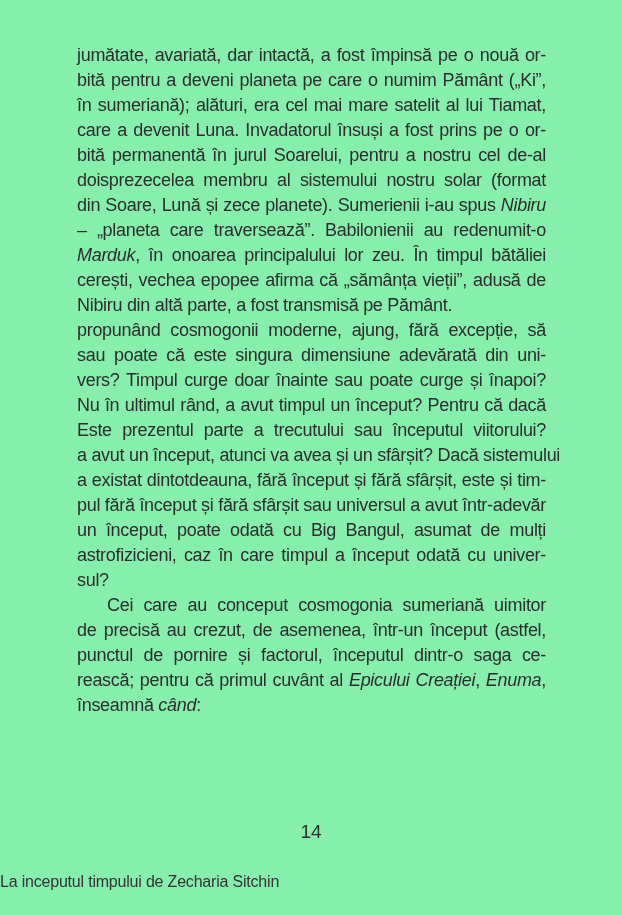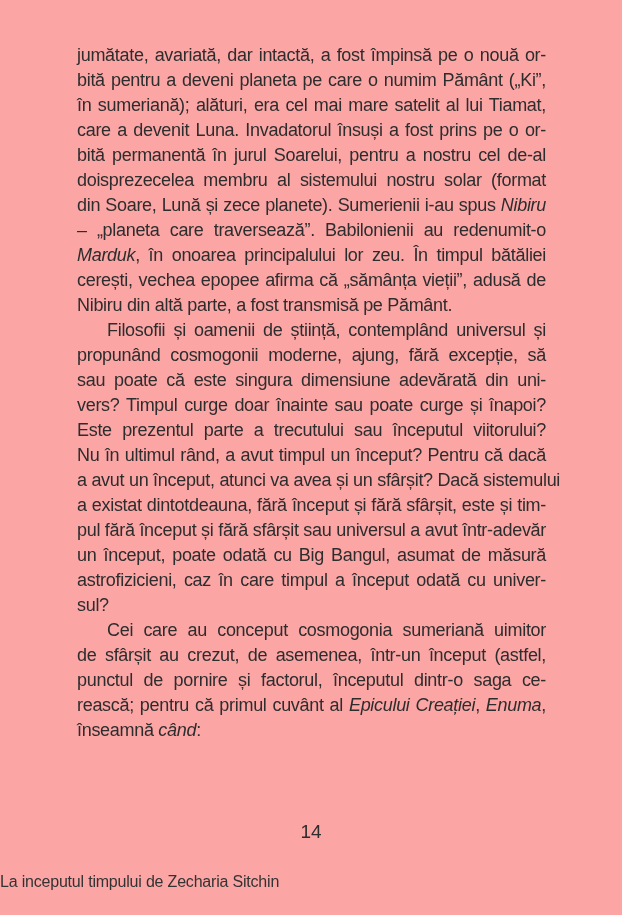--- a/index.html
+++ b/index.html
@@ -1,21 +1,21 @@
 <!DOCTYPE html>
 <html><head>
 <meta charset="utf-8">
 <style>
   * { margin: 0; padding: 0; box-sizing: border-box; }
   html, body { background: #ffffff; }
   .page {
     position: relative;
     width: 622px;
     height: 915px;
-    background: #fca5a5;
+    background: #86efac;
     overflow: hidden;
     font-family: "Liberation Sans", sans-serif;
   }
   .body-text {
     position: absolute;
     left: 77px;
     top: 43px;
     width: 469px;
     font-size: 18px;
     line-height: 25px;
@@ -62,33 +62,32 @@
       <div class="line"><span>bită pentru a deveni planeta pe care o numim Pământ („Ki”,</span></div>
       <div class="line"><span>în sumeriană); alături, era cel mai mare satelit al lui Tiamat,</span></div>
       <div class="line"><span>care a devenit Luna. Invadatorul însuși a fost prins pe o or-</span></div>
       <div class="line"><span>bită permanentă în jurul Soarelui, pentru a nostru cel de-al</span></div>
       <div class="line"><span>doisprezecelea membru al sistemului nostru solar (format</span></div>
       <div class="line"><span>din Soare, Lună și zece planete). Sumerienii i-au spus </span><span class="it">Nibiru</span></div>
       <div class="line"><span>– „planeta care traversează”. Babilonienii au redenumit-o</span></div>
       <div class="line"><span class="it">Marduk</span><span>, în onoarea principalului lor zeu. În timpul bătăliei</span></div>
       <div class="line"><span>cerești, vechea epopee afirma că „sămânța vieții”, adusă de</span></div>
       <div class="line last"><span>Nibiru din altă parte, a fost transmisă pe Pământ.</span></div>
-      <div class="line indent"><span>Filosofii și oamenii de știință, contemplând universul și</span></div>
       <div class="line"><span>propunând cosmogonii moderne, ajung, fără excepție, să</span></div>
       <div class="line"><span>sau poate că este singura dimensiune adevărată din uni-</span></div>
       <div class="line"><span>vers? Timpul curge doar înainte sau poate curge și înapoi?</span></div>
+      <div class="line"><span>Nu în ultimul rând, a avut timpul un început? Pentru că dacă</span></div>
       <div class="line"><span>Este prezentul parte a trecutului sau începutul viitorului?</span></div>
-      <div class="line"><span>Nu în ultimul rând, a avut timpul un început? Pentru că dacă</span></div>
       <div class="line"><span>a avut un început, atunci va avea și un sfârșit? Dacă sistemului</span></div>
       <div class="line"><span>a existat dintotdeauna, fără început și fără sfârșit, este și tim-</span></div>
       <div class="line"><span>pul fără început și fără sfârșit sau universul a avut într-adevăr</span></div>
-      <div class="line"><span>un început, poate odată cu Big Bangul, asumat de măsură</span></div>
+      <div class="line"><span>un început, poate odată cu Big Bangul, asumat de mulți</span></div>
       <div class="line"><span>astrofizicieni, caz în care timpul a început odată cu univer-</span></div>
       <div class="line last"><span>sul?</span></div>
       <div class="line indent"><span>Cei care au conceput cosmogonia sumeriană uimitor</span></div>
-      <div class="line"><span>de sfârșit au crezut, de asemenea, într-un început (astfel,</span></div>
+      <div class="line"><span>de precisă au crezut, de asemenea, într-un început (astfel,</span></div>
       <div class="line"><span>punctul de pornire și factorul, începutul dintr-o saga ce-</span></div>
       <div class="line"><span>rească; pentru că primul cuvânt al </span><span class="it">Epicului Creației</span><span>, </span><span class="it">Enuma</span><span>,</span></div>
       <div class="line last"><span>înseamnă </span><span class="it">când</span><span>:</span></div>
     </div>
   <div class="pagenum">14</div>
   <div class="footer-title">La inceputul timpului de Zecharia Sitchin</div>
 </div>
 
 </body></html>

